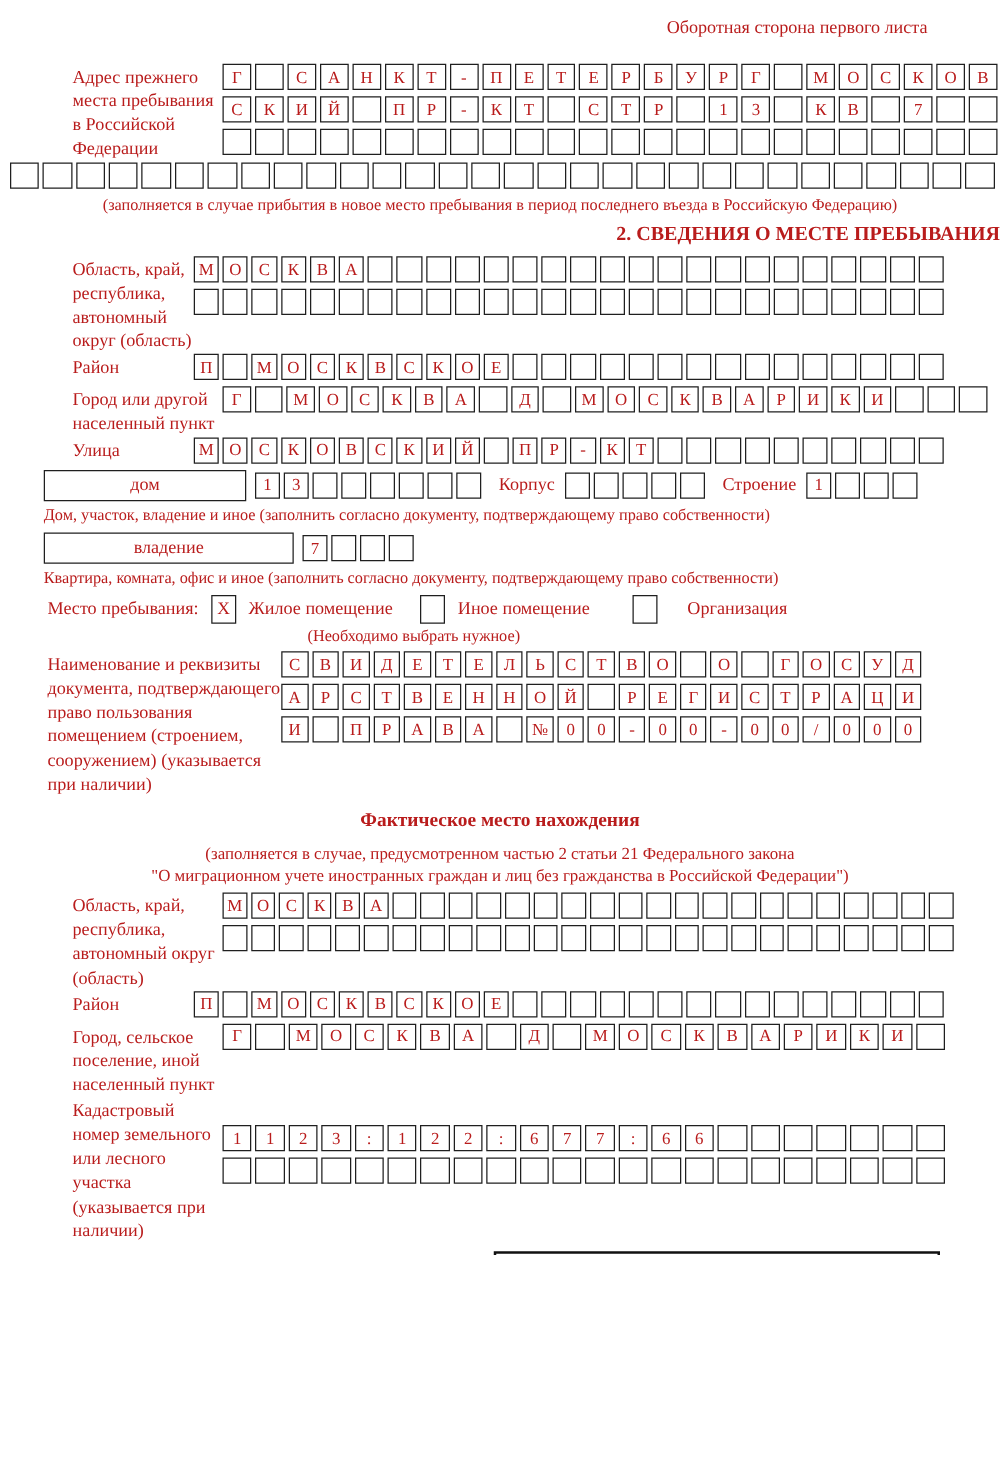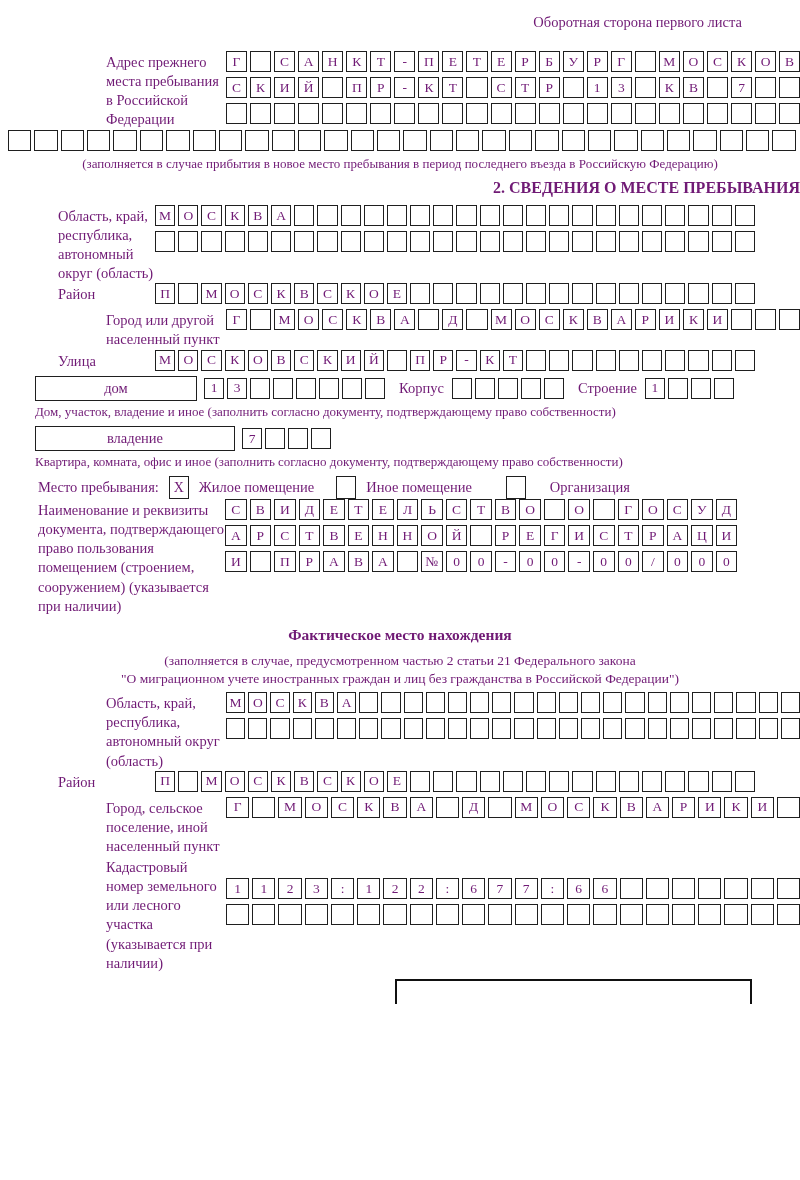--- a/index.html
+++ b/index.html
@@ -2,31 +2,31 @@
 <html lang="ru"><head>
 <meta charset="utf-8">
 <style>
   html,body{margin:0;padding:0;background:#fff;}
   .page{
     position:relative;
     width:800px;height:1004px;
     box-sizing:border-box;
     overflow:hidden;
     background:#fff;
-    color:#701a75;
+    color:#b91c1c;
     font-family:"Liberation Serif","DejaVu Serif",serif;
     font-size:14.5px;
     padding-top:14px;
   }
   .header-note{text-align:right;padding-right:58px;font-size:14.5px;margin-bottom:20px;}
 
   
   .field{display:flex;align-items:flex-start;margin-left:58px;}
   .lbl{flex-shrink:0;line-height:1.32;padding-top:2px;}
-  .lbl.w120{width:120px;margin-left:48px;}
+  .lbl.w120{width:120px;}
   .lbl.w97{width:97px;}
   .lbl.w185{width:187px;}
   .cellcol{display:flex;flex-direction:column;}
 
   .cells{display:flex;gap:3px;margin-bottom:5px;}
   .c{
     flex:1;height:21px;
     border:1.6px solid #1f1f1f;
     box-sizing:border-box;
     display:flex;align-items:center;justify-content:center;
@@ -399,20 +399,21 @@
 
   <div class="stayrow">
     <span>Место пребывания:</span>
     <span class="chk">X</span>
     <span>Жилое помещение</span>
     <span class="chk" style="margin-left:22px;"></span>
     <span>Иное помещение</span>
     <span class="chk" style="margin-left:34px;margin-right:24px;"></span>
     <span>Организация</span>
   </div>
+  <div class="stay-note">(Необходимо выбрать нужное)</div>
 
   <div class="field" style="margin-left:38px;">
     <div class="lbl w185">Наименование и реквизиты документа, подтверждающего право пользования помещением (строением, сооружением) (указывается при наличии)</div>
     <div class="cellcol" style="width:512px;">
       <div class="cells">
           <span class="c">С</span>
           <span class="c">В</span>
           <span class="c">И</span>
           <span class="c">Д</span>
           <span class="c">Е</span>

